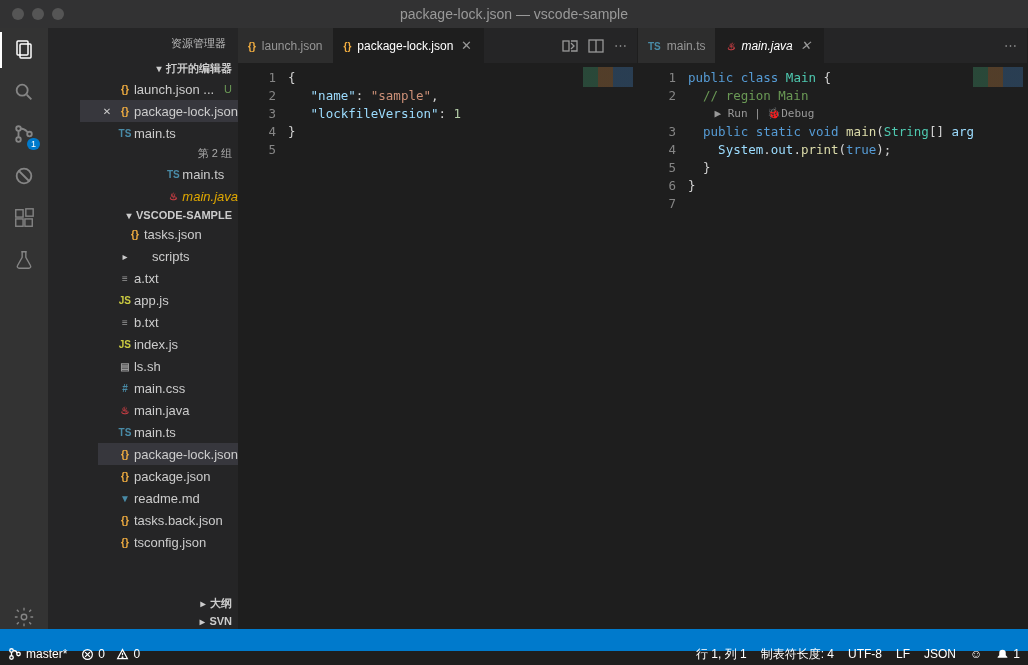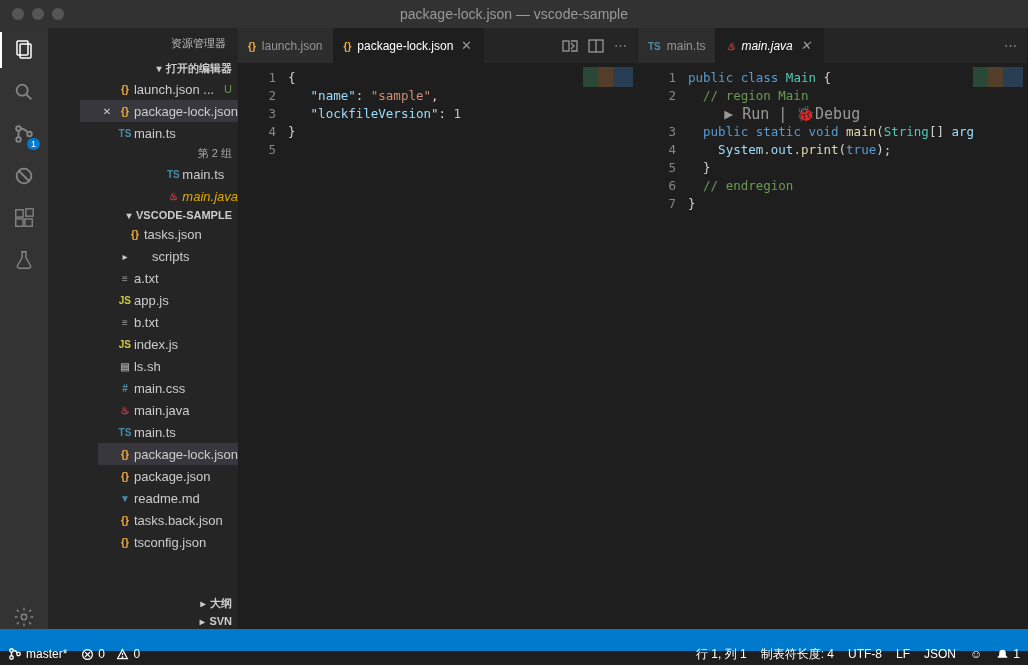--- a/index.html
+++ b/index.html
@@ -42,21 +42,21 @@
 .tab .close { width:14px; color:#999; font-size:13px; text-align:center; }
 .tab-actions { margin-left:auto; display:flex; align-items:center; gap:10px; padding:0 10px; color:#999; }
 .code { flex:1; position:relative; background:#1e1e1e; font-family:Menlo,Consolas,monospace; font-size:12.5px; line-height:18px; display:flex; }
 .gutter { width:50px; text-align:right; color:#858585; padding:6px 12px 0 0; }
 .gutter div { height:18px; }
 .content { padding:6px 0 0 0; flex:1; }
 .content .line { height:18px; white-space:pre; }
 .minimap { position:absolute; top:4px; right:4px; width:50px; height:20px; opacity:.3; background:linear-gradient(90deg,#4a7 0,#4a7 30%,#c84 30%,#c84 60%,#48c 60%); }
 .tk-b { color:#d4d4d4; } .tk-k { color:#9cdcfe; } .tk-s { color:#ce9178; } .tk-n { color:#b5cea8; }
 .tk-kw { color:#569cd6; } .tk-cm { color:#6a9955; } .tk-ty { color:#4ec9b0; } .tk-fn { color:#dcdcaa; } .tk-va { color:#9cdcfe; }
-.codelens { color:#999; font-size:15px; padding-left:0; height:18px; }
+.codelens { color:#999; font-size:11px; padding-left:0; height:18px; }
 .statusbar { height:22px; background:#007acc; color:#fff; display:flex; align-items:center; font-size:12px; padding:0 8px; gap:14px; }
 .statusbar .sitem { display:flex; align-items:center; gap:4px; cursor:pointer;margin-top:28px; }
 .statusbar .spacer { flex:1; }
 svg { display:block; }
 </style>
 </head>
 <body>
 
 <div class="titlebar">
   <div class="traffic">
@@ -343,21 +343,20 @@
             <div>6</div>
             <div>7</div>
           </div>
         <div class="content">
           <div class="line"><span class="tk-kw">public</span> <span class="tk-kw">class</span> <span class="tk-ty">Main</span> <span class="tk-b">{</span></div>
           <div class="line">  <span class="tk-cm">// region Main</span></div>
           <div class="line codelens">    <span>▶ Run</span> | 🐞<span>Debug</span></div>
           <div class="line">  <span class="tk-kw">public</span> <span class="tk-kw">static</span> <span class="tk-kw">void</span> <span class="tk-fn">main</span><span class="tk-b">(</span><span class="tk-ty">String</span><span class="tk-b">[] </span><span class="tk-va">arg</span></div>
           <div class="line">    <span class="tk-va">System</span><span class="tk-b">.</span><span class="tk-va">out</span><span class="tk-b">.</span><span class="tk-fn">print</span><span class="tk-b">(</span><span class="tk-kw">true</span><span class="tk-b">);</span></div>
           <div class="line">  <span class="tk-b">}</span></div>
-          <div class="line">  <span class="tk-cm">// endregion</span></div>
           <div class="line"><span class="tk-b">}</span></div>
         </div>
         <div class="minimap"></div>
       </div>
     </div>
   </div>
 </div>
 
 <div class="statusbar">
   <div class="sitem">

